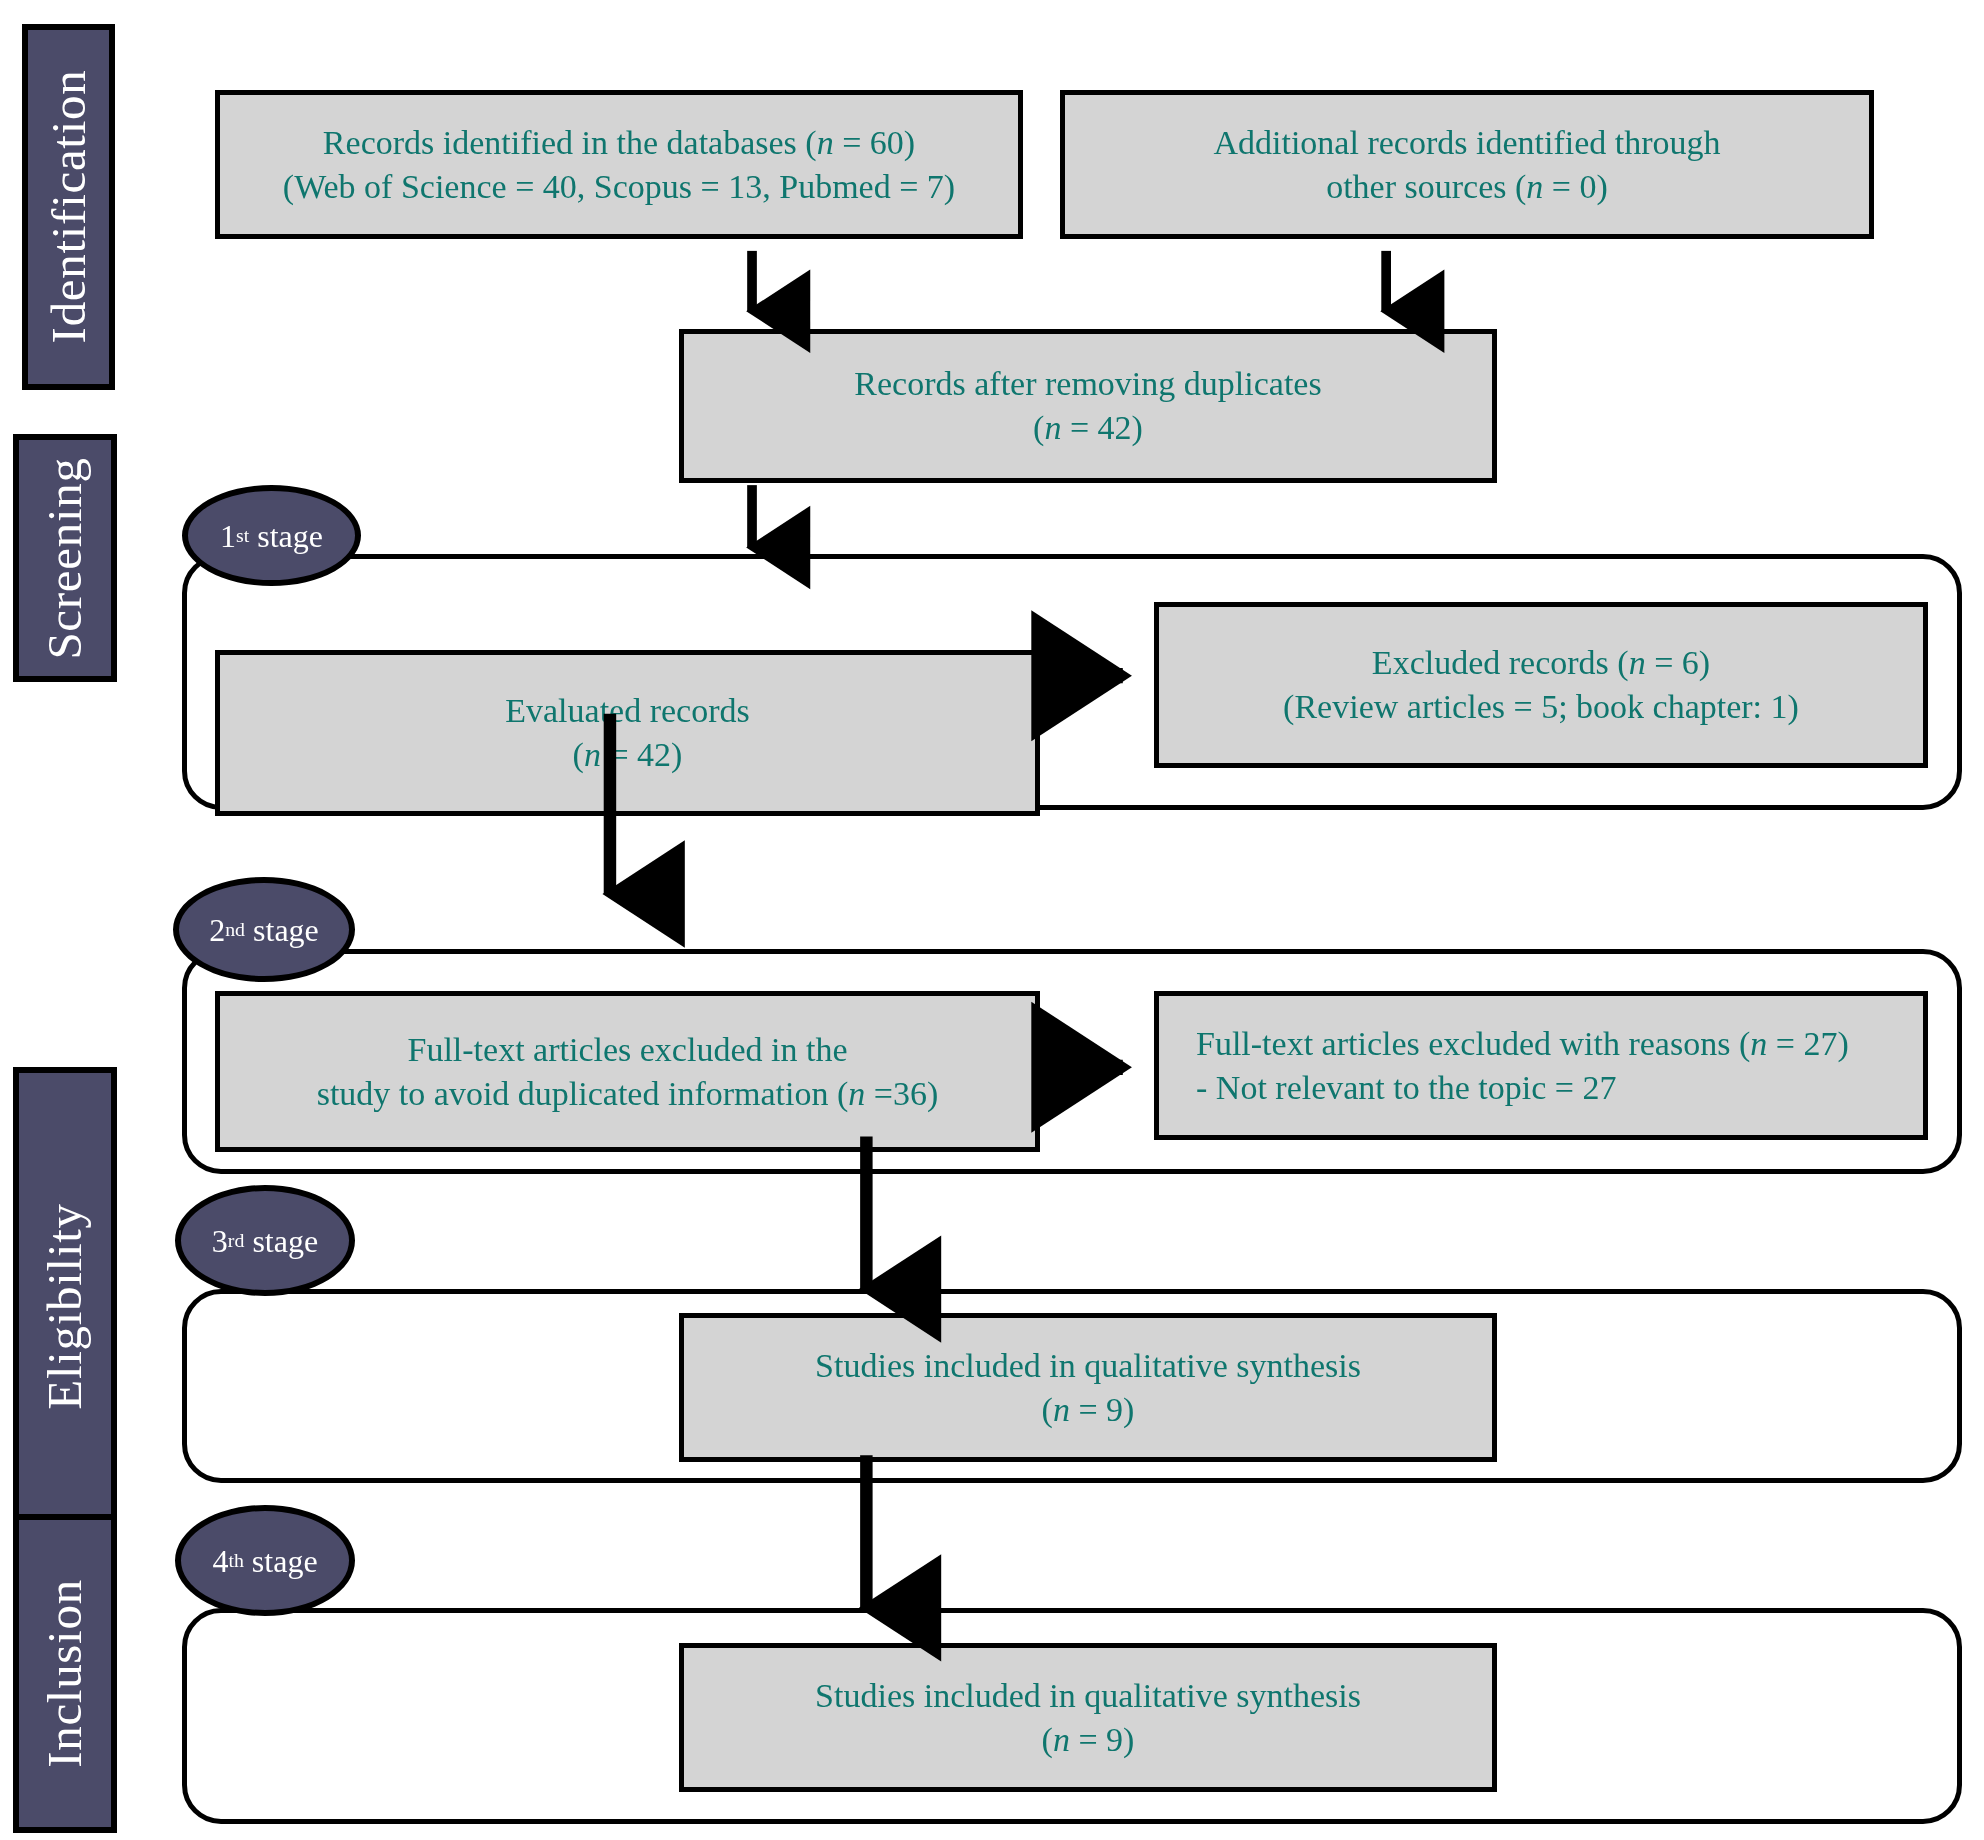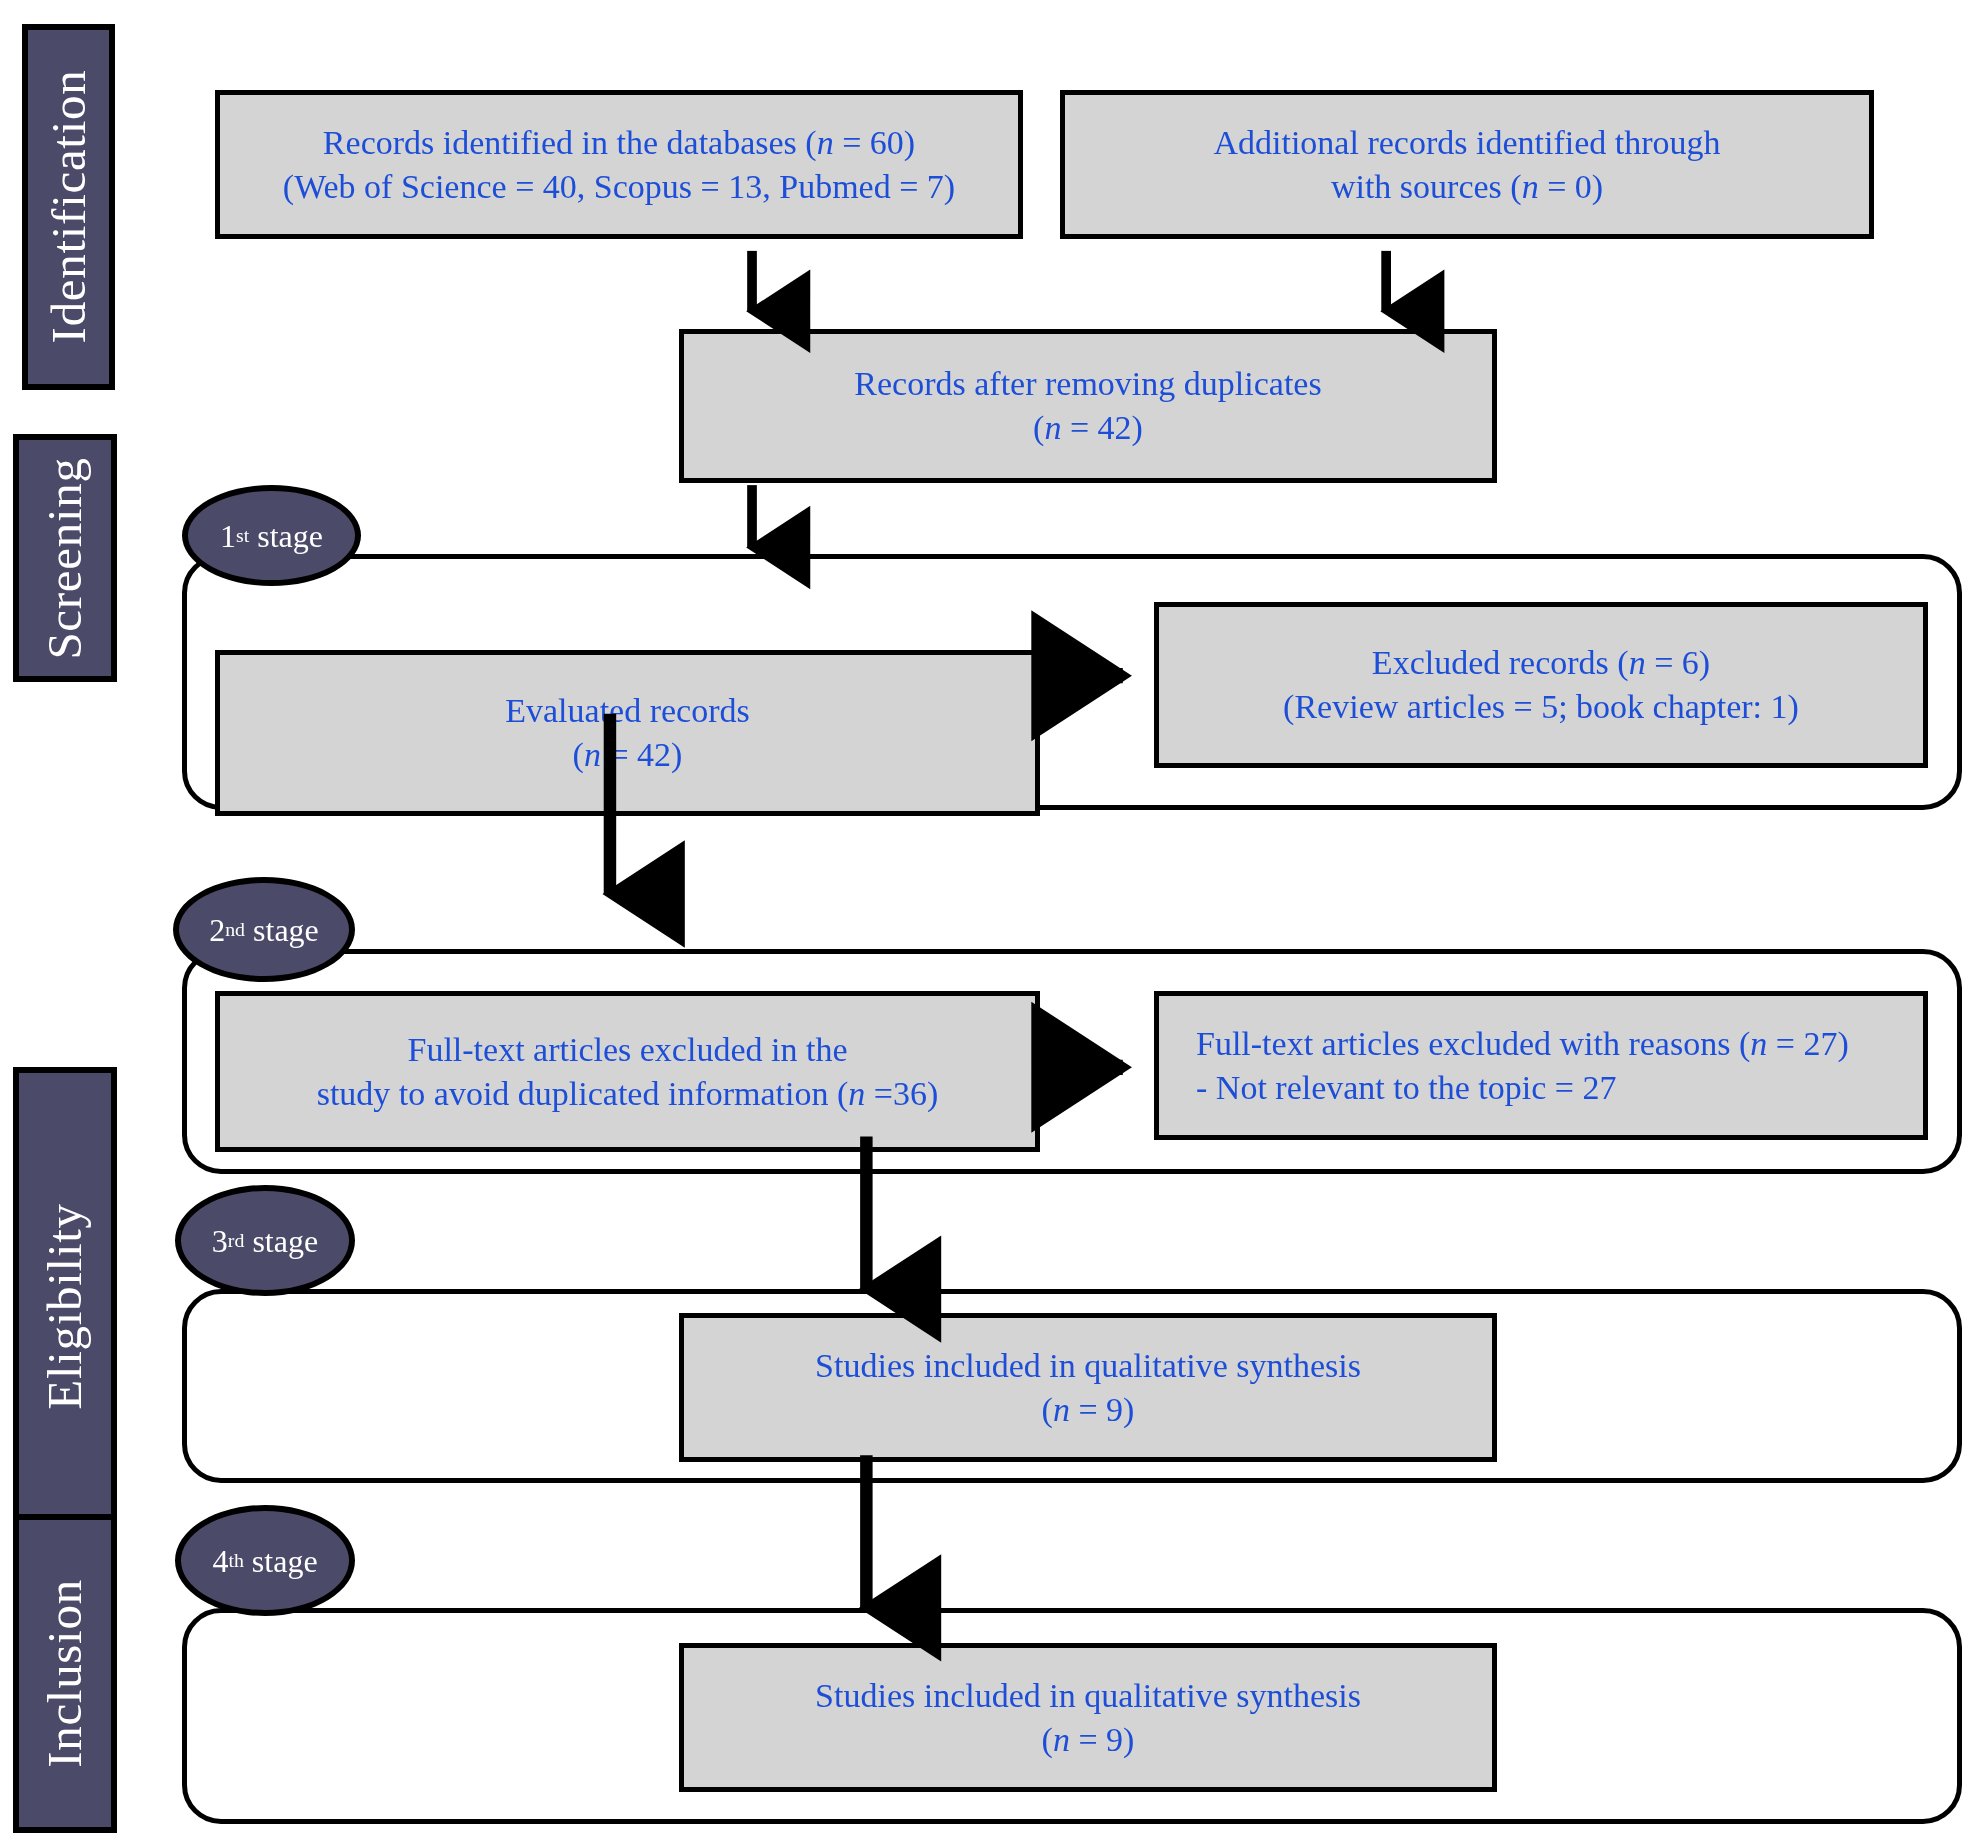--- a/index.html
+++ b/index.html
@@ -43,21 +43,21 @@
     background: #d4d4d4;
     border: 5.5px solid #000000;
     box-sizing: border-box;
     display: flex;
     flex-direction: column;
     align-items: center;
     justify-content: center;
     text-align: center;
     font-size: 34px;
     line-height: 1.28;
-    color: #1d4ed8;
+    color: #0f766e;
     padding: 4.2px 12.5px;
   }
   .gbox.left-align {
     align-items: flex-start;
     text-align: left;
     padding-left: 37px;
   }
   .gbox .ln { display: block; white-space: nowrap; }
   .it { font-style: italic; }
 
@@ -146,21 +146,21 @@
     <span class="phase-label">Inclusion</span>
   </div>
 
   <div class="gbox" style="left:215px; top:90px; width:808px; height:149px;">
     <span class="ln"><span>Records identified in the databases (</span><span class="it">n</span><span> = 60)</span></span>
     <span class="ln">(Web of Science = 40, Scopus = 13, Pubmed = 7)</span>
   </div>
 
   <div class="gbox" style="left:1060px; top:90px; width:814px; height:149px;font-family:Liberation Serif, serif;">
     <span class="ln">Additional records identified through</span>
-    <span class="ln"><span>with sources (</span><span class="it">n</span><span> = 0)</span></span>
+    <span class="ln"><span>other sources (</span><span class="it">n</span><span> = 0)</span></span>
   </div>
 
   <div class="gbox" style="left:679px; top:329px; width:818px; height:154px;">
     <span class="ln">Records after removing duplicates</span>
     <span class="ln"><span>(</span><span class="it">n</span><span> = 42)</span></span>
   </div>
 
   <div class="stage-box" style="left:182px; top:554px; width:1780px; height:256px;"></div>
   <div class="stage-badge" style="left:182px; top:485px; width:179px; height:101px;">
     <span>1</span><sup>st</sup>&nbsp;<span>stage</span>

